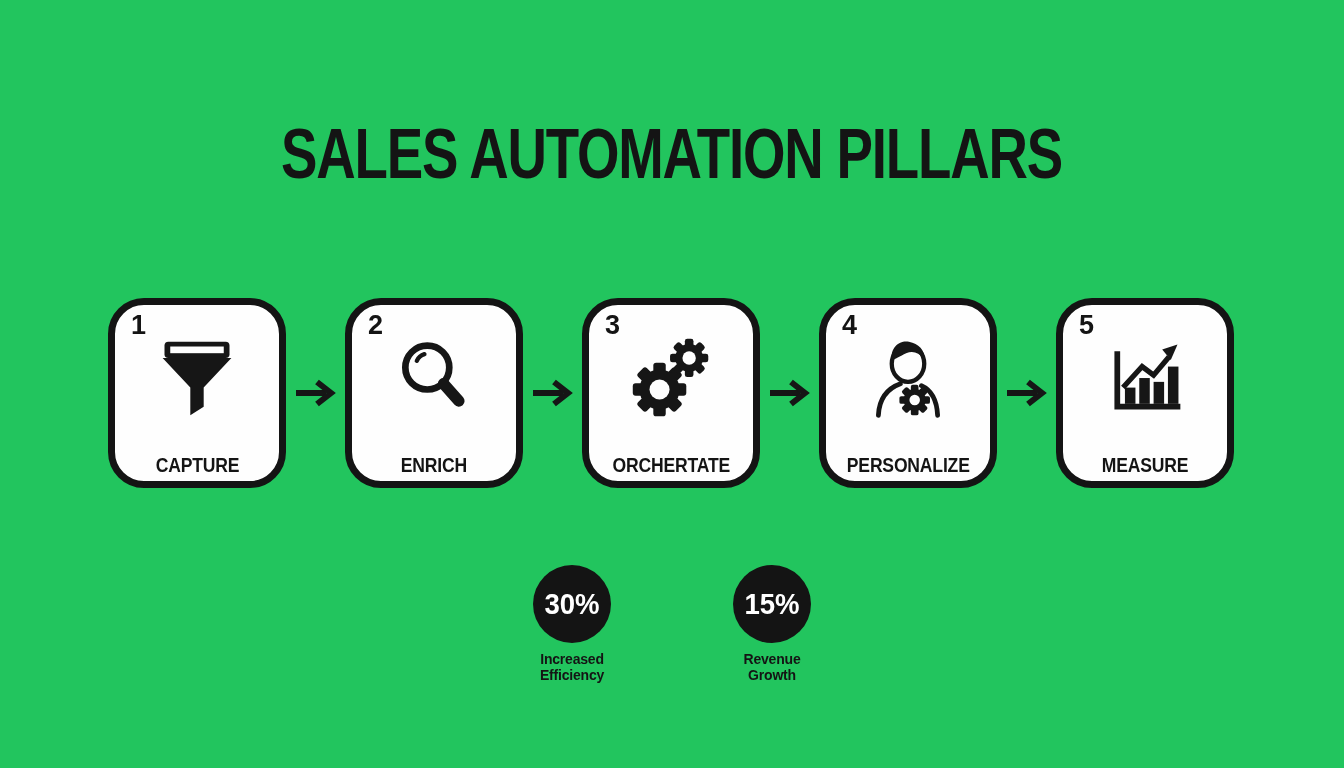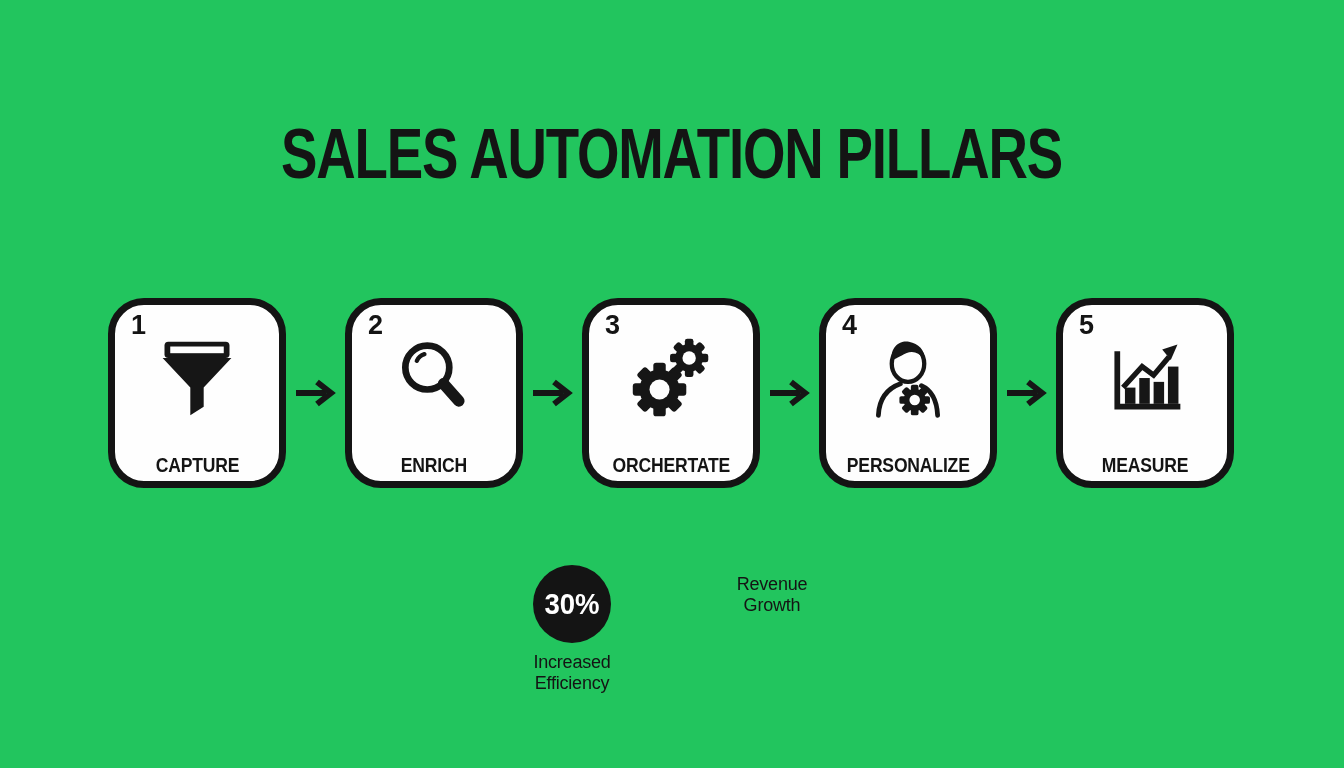--- a/index.html
+++ b/index.html
@@ -69,21 +69,21 @@
     width:78px;height:78px;border-radius:50%;
     background:#141414;color:#ffffff;
     display:flex;align-items:center;justify-content:center;
   }
   .bubble .squeeze{
     display:inline-block;font-size:29px;font-weight:bold;
     transform:scaleX(0.95);transform-origin:center;
   }
   .stat-label{
     margin-top:9px;
-    font-size:18px;font-weight:normal;line-height:1.14;
+    font-size:14px;font-weight:bold;line-height:1.14;
     text-align:center;white-space:pre-line;letter-spacing:-0.2px;
   }
   svg .ink-f{fill:#161616;}
   svg .ink-s{stroke:#161616;fill:none;}
 </style>
 </head>
 <body>
 
 <div class="canvas">
 
@@ -230,19 +230,22 @@
     <div class="stat">
       <div class="bubble">
         <span class="squeeze">30%</span>
       </div>
       <div class="stat-label">Increased
 Efficiency</div>
     </div>
 
 
     <div class="stat">
+      <div class="bubble">
+        <span class="squeeze">15%</span>
+      </div>
       <div class="stat-label">Revenue
 Growth</div>
     </div>
 
   </div>
 
 </div>
 
 </body></html>

